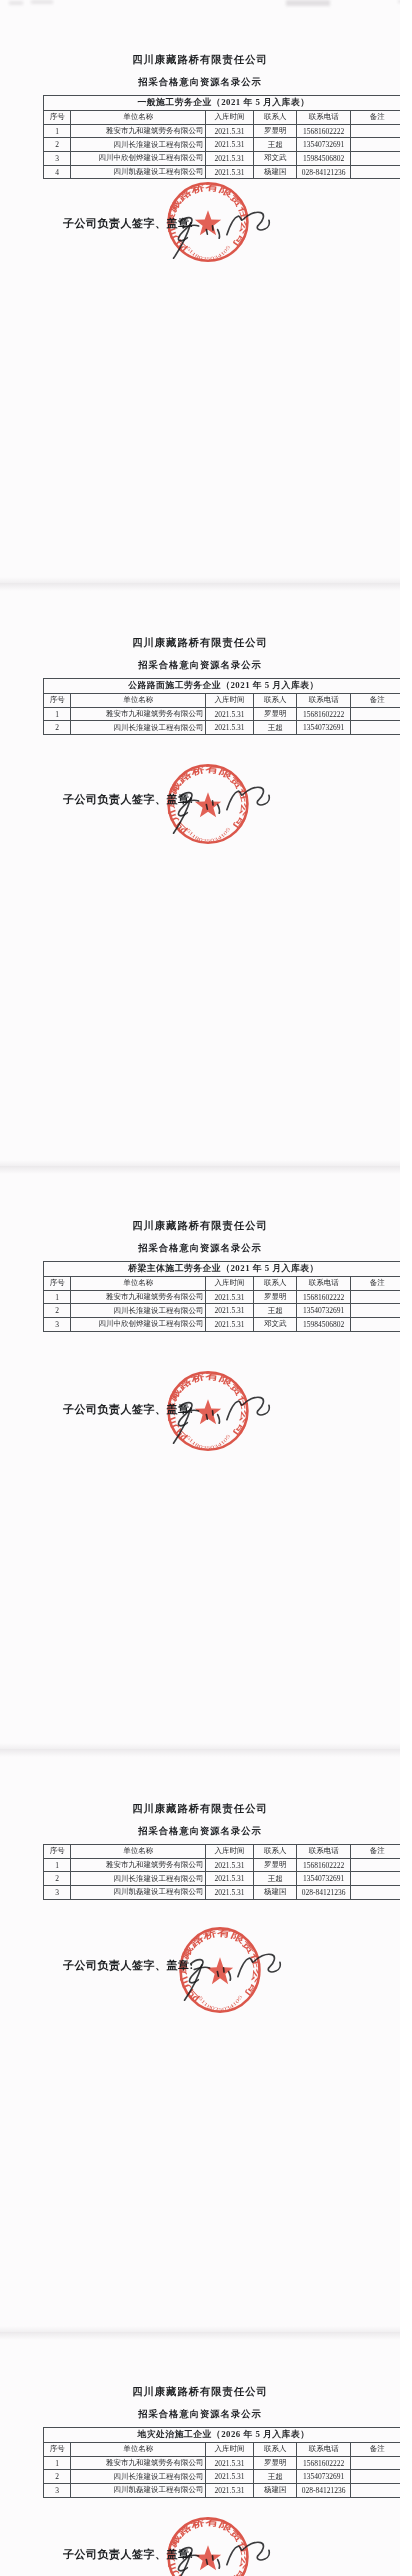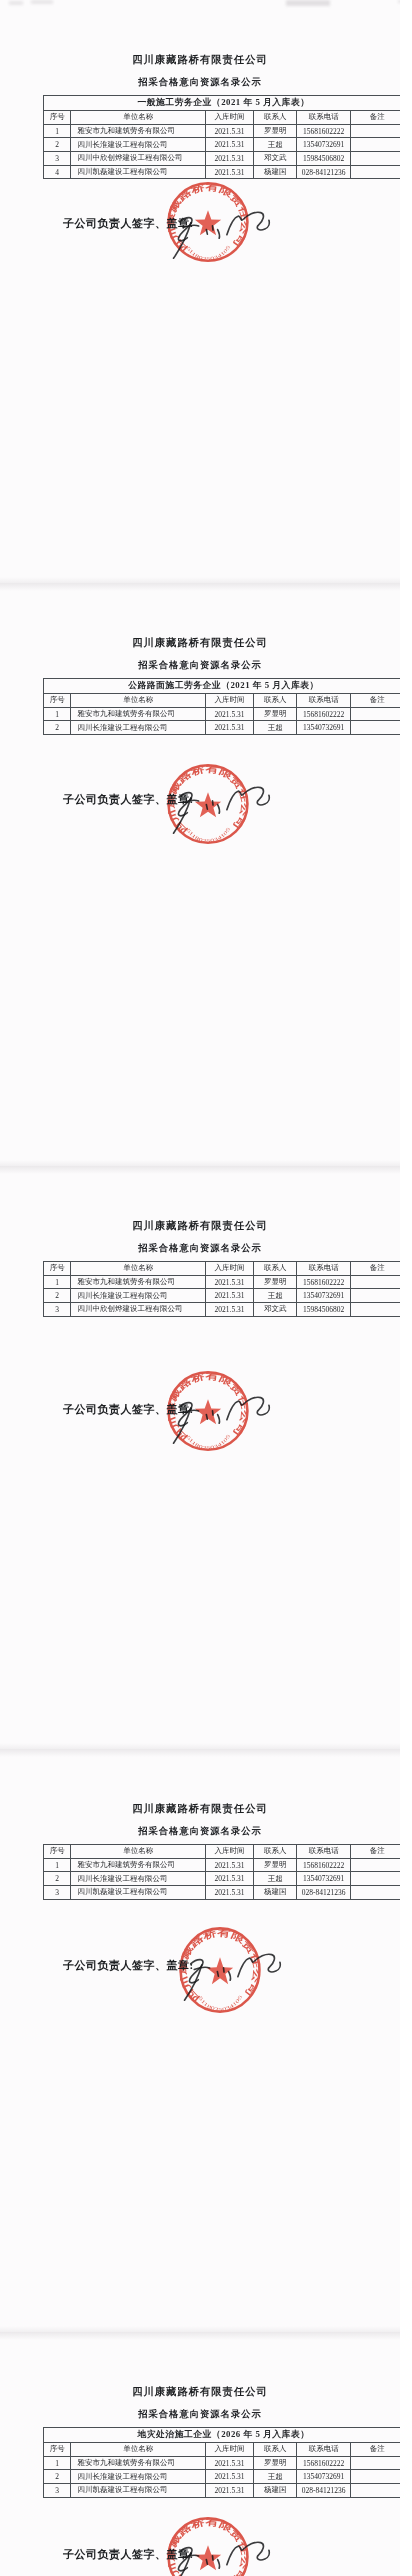--- a/index.html
+++ b/index.html
@@ -38,21 +38,21 @@
     margin-left:16px;
   }
   table.roster td, table.roster th {
     border:0.5px solid #4a4f54; font-size:7.5px; text-align:center;
     padding:1px 1.5px; height:13.7px; overflow:hidden; white-space:nowrap;
     font-weight:normal; color:#26282b;
   }
   table.roster .cat-row td {
     height:14px; font-size:8.8px; font-weight:bold; letter-spacing:0.5px;
   }
-  table.roster td.c-name { text-align:left; padding-left:6.2px; }
+  table.roster td.c-name { text-align:right; padding-left:6.2px; }
   col.c1{width:7.6%} col.c2{width:37.4%} col.c3{width:13.4%}
   col.c4{width:11.9%} col.c5{width:15.1%} col.c6{width:14.6%}
 
   .sig-label {
     position:absolute; left:63px; font-size:11px; letter-spacing:0.5px;
     font-weight:600; color:#1c1e21; z-index:3;
   }
   .seal {
     position:absolute; left:166px; width:84px; height:82px; z-index:2;
     opacity:.92;
@@ -239,20 +239,23 @@
   <table class="roster">
     <colgroup>
         <col class="c1">
         <col class="c2">
         <col class="c3">
         <col class="c4">
         <col class="c5">
         <col class="c6">
       </colgroup>
     <tbody>
+    <tr class="cat-row">
+      <td colspan="6">桥梁主体施工劳务企业（2021 年 5 月入库表）</td>
+    </tr>
     <tr>
       <th>序号</th>
       <th>单位名称</th>
       <th>入库时间</th>
       <th>联系人</th>
       <th>联系电话</th>
       <th>备注</th>
     </tr>
     <tr>
       <td>1</td>

